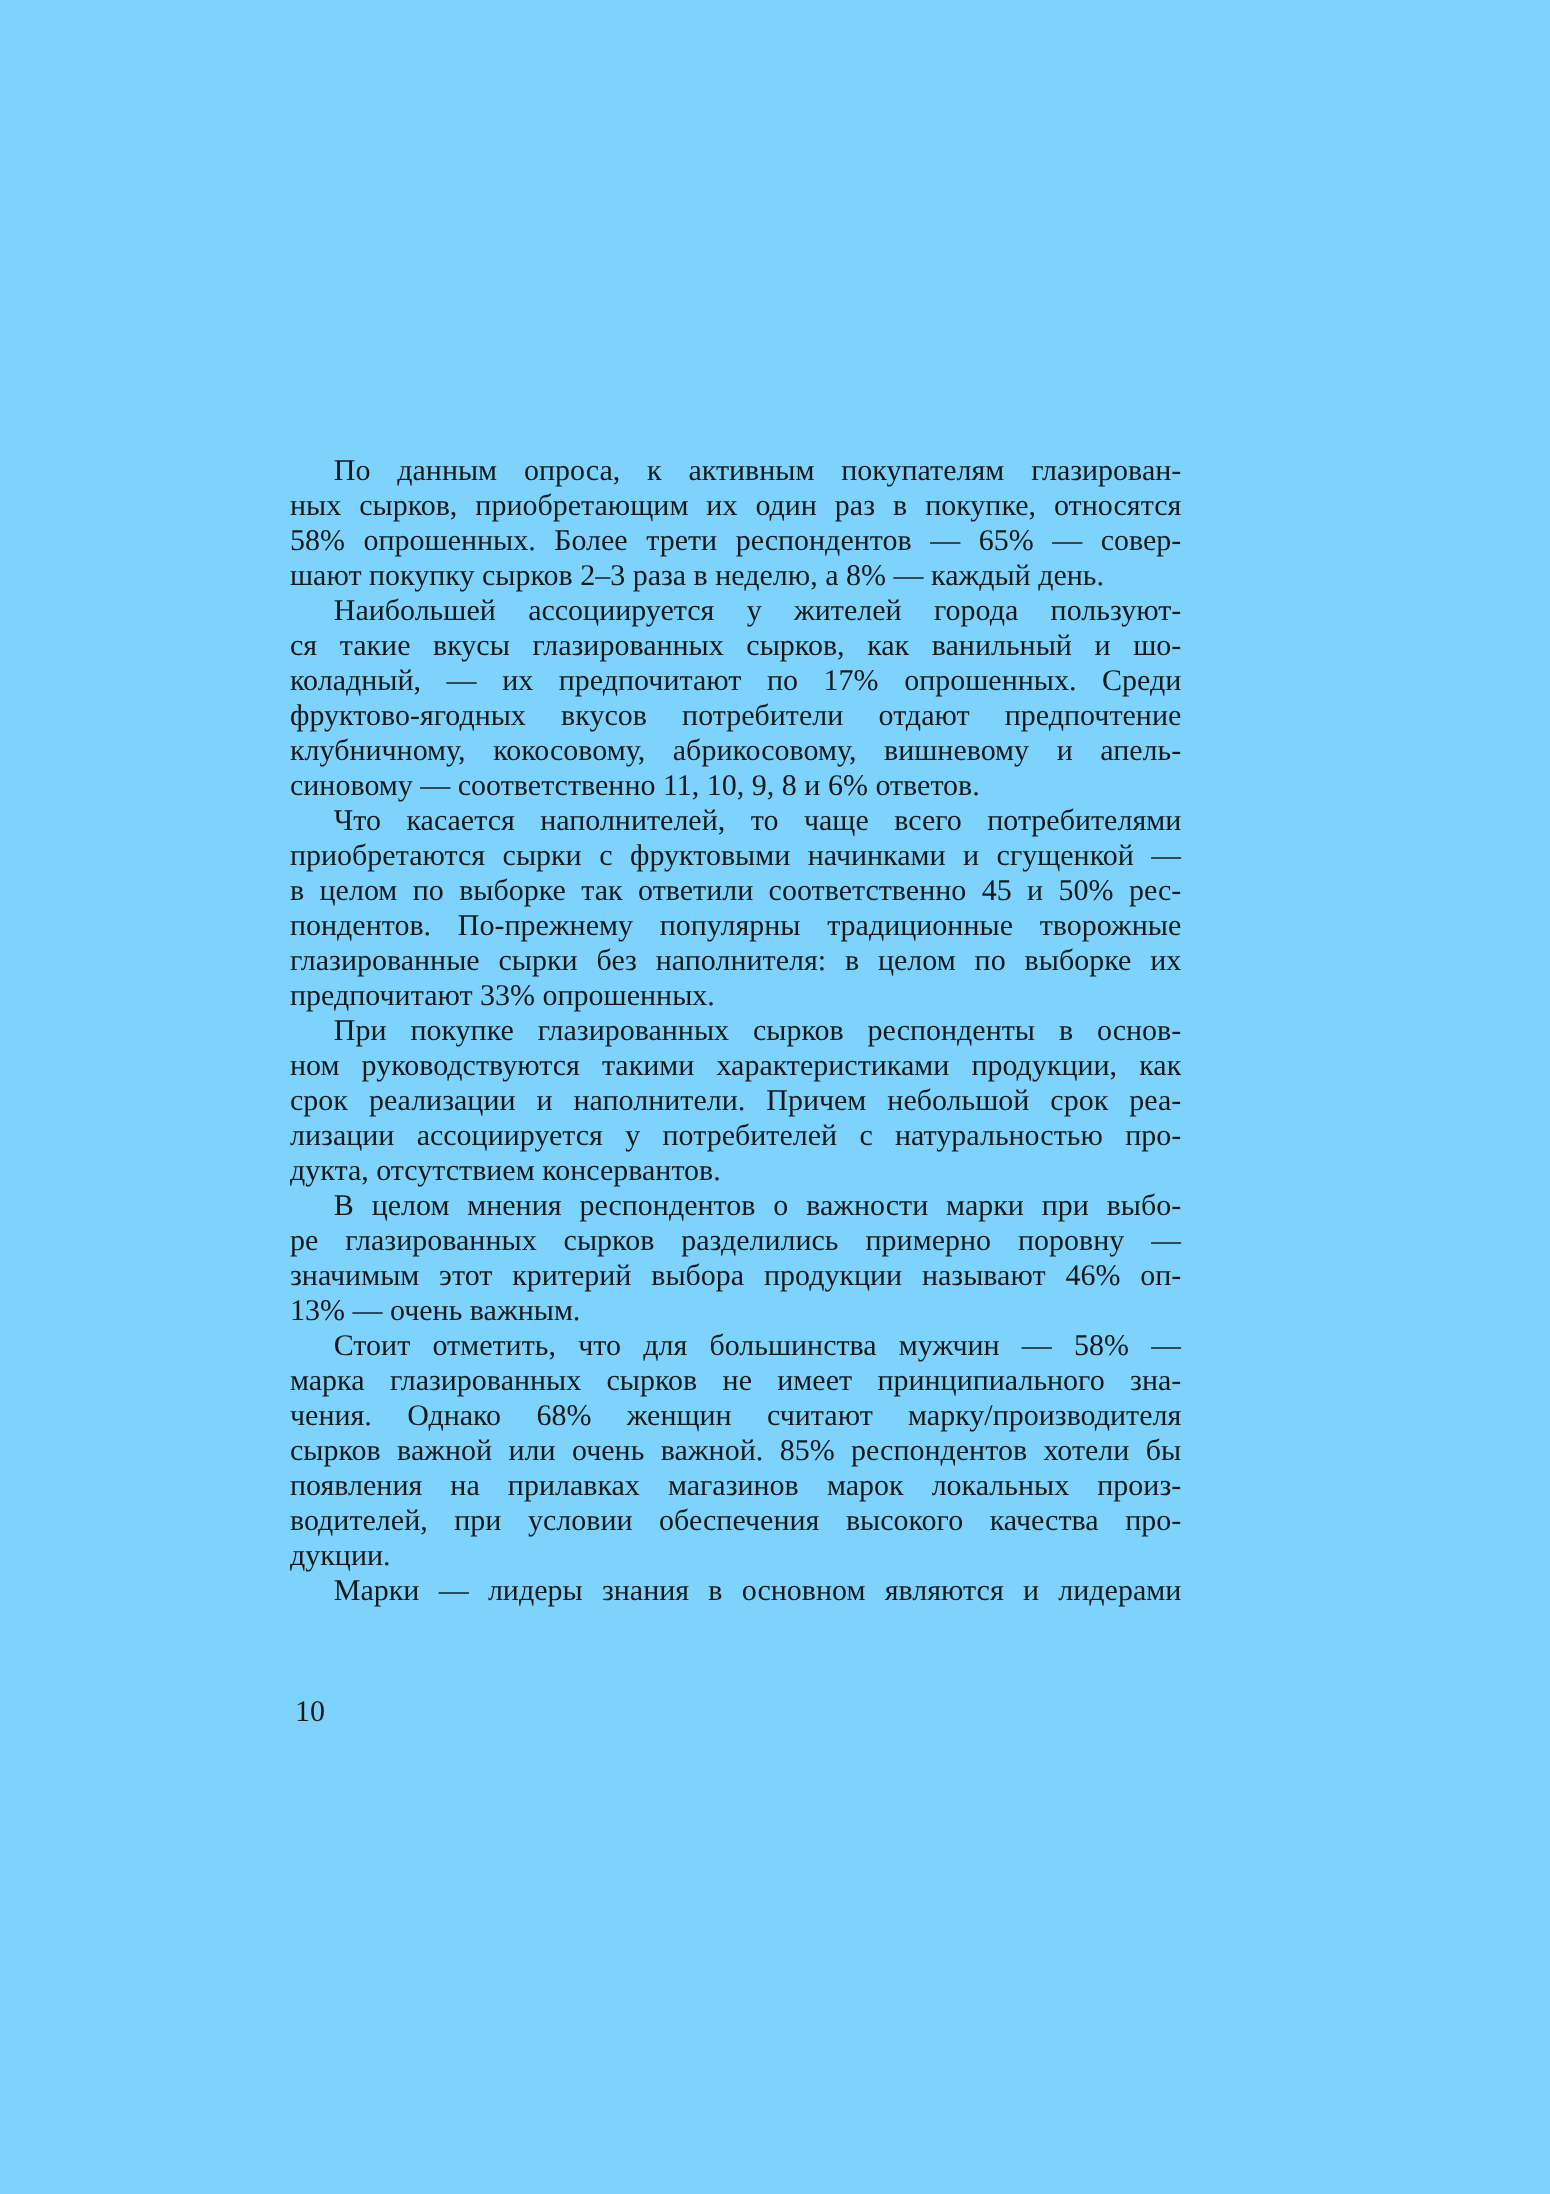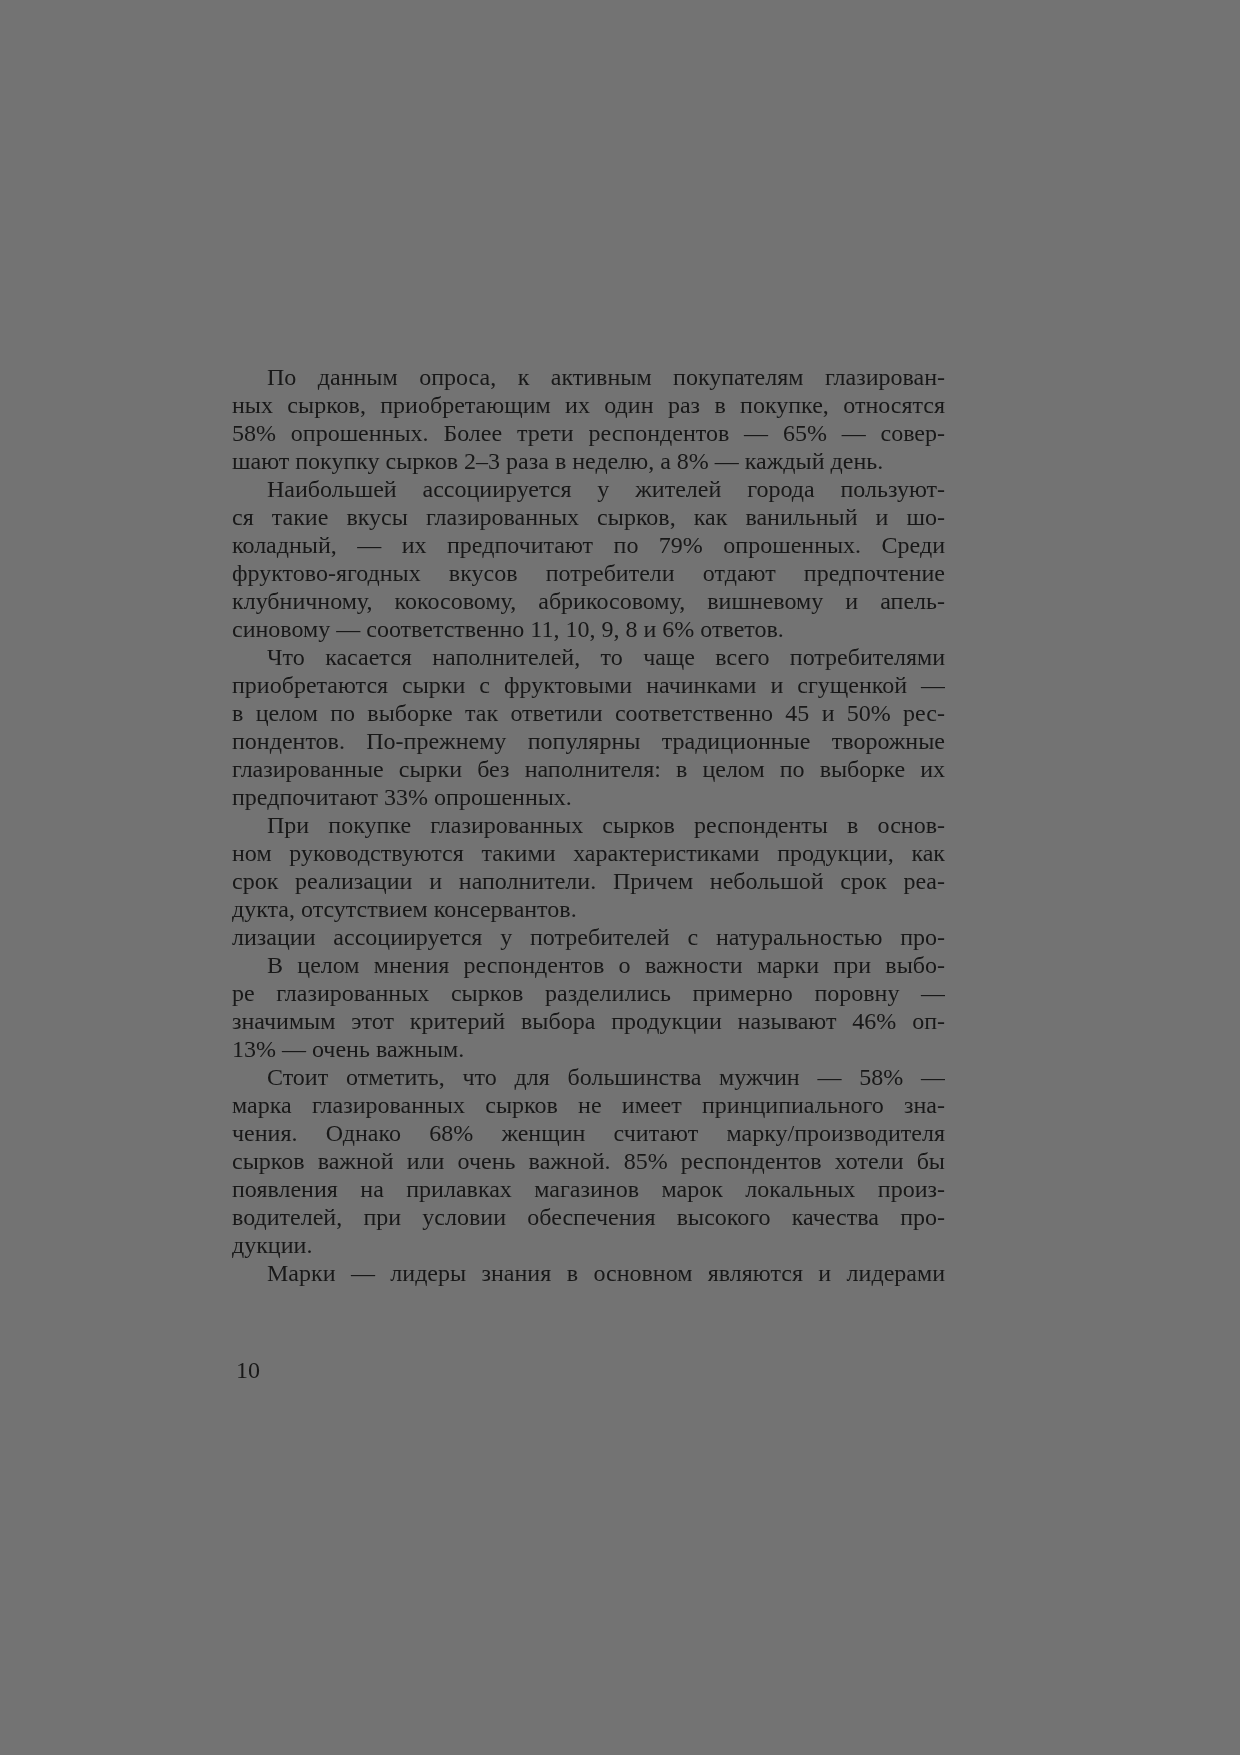--- a/index.html
+++ b/index.html
@@ -11,21 +11,21 @@
     height: 1755px;
     background: #ffffff;
     position: relative;
     font-family: "Liberation Serif", "DejaVu Serif", serif;
     color: #181818;
     overflow: hidden;
   }
   .page {
     position: absolute;
     inset: 0;
-    background: #737373;
+    background: #7dd3fc;
   }
   .text-block {
     position: absolute;
     left: 232px;
     top: 363px;
     width: 713px;
     font-size: 24px;
     line-height: 28px;
     color: #181818;
   }
@@ -62,39 +62,39 @@
   <div class="text-block" id="text-block">
       <div class="para">
         <div class="line first">По данным опроса, к активным покупателям глазирован-</div>
         <div class="line">ных сырков, приобретающим их один раз в покупке, относятся</div>
         <div class="line">58% опрошенных. Более трети респондентов — 65% — совер-</div>
         <div class="line last">шают покупку сырков 2–3 раза в неделю, а 8% — каждый день.</div>
       </div>
       <div class="para">
         <div class="line first">Наибольшей ассоциируется у жителей города пользуют-</div>
         <div class="line">ся такие вкусы глазированных сырков, как ванильный и шо-</div>
-        <div class="line">коладный, — их предпочитают по 79% опрошенных. Среди</div>
+        <div class="line">коладный, — их предпочитают по 17% опрошенных. Среди</div>
         <div class="line">фруктово-ягодных вкусов потребители отдают предпочтение</div>
         <div class="line">клубничному, кокосовому, абрикосовому, вишневому и апель-</div>
         <div class="line last">синовому — соответственно 11, 10, 9, 8 и 6% ответов.</div>
       </div>
       <div class="para">
         <div class="line first">Что касается наполнителей, то чаще всего потребителями</div>
         <div class="line">приобретаются сырки с фруктовыми начинками и сгущенкой —</div>
         <div class="line">в целом по выборке так ответили соответственно 45 и 50% рес-</div>
         <div class="line">пондентов. По-прежнему популярны традиционные творожные</div>
         <div class="line">глазированные сырки без наполнителя: в целом по выборке их</div>
         <div class="line last">предпочитают 33% опрошенных.</div>
       </div>
       <div class="para">
         <div class="line first">При покупке глазированных сырков респонденты в основ-</div>
         <div class="line">ном руководствуются такими характеристиками продукции, как</div>
         <div class="line">срок реализации и наполнители. Причем небольшой срок реа-</div>
+        <div class="line">лизации ассоциируется у потребителей с натуральностью про-</div>
         <div class="line last">дукта, отсутствием консервантов.</div>
-        <div class="line">лизации ассоциируется у потребителей с натуральностью про-</div>
       </div>
       <div class="para">
         <div class="line first">В целом мнения респондентов о важности марки при выбо-</div>
         <div class="line">ре глазированных сырков разделились примерно поровну —</div>
         <div class="line">значимым этот критерий выбора продукции называют 46% оп-</div>
         <div class="line last">13% — очень важным.</div>
       </div>
       <div class="para">
         <div class="line first">Стоит отметить, что для большинства мужчин — 58% —</div>
         <div class="line">марка глазированных сырков не имеет принципиального зна-</div>

